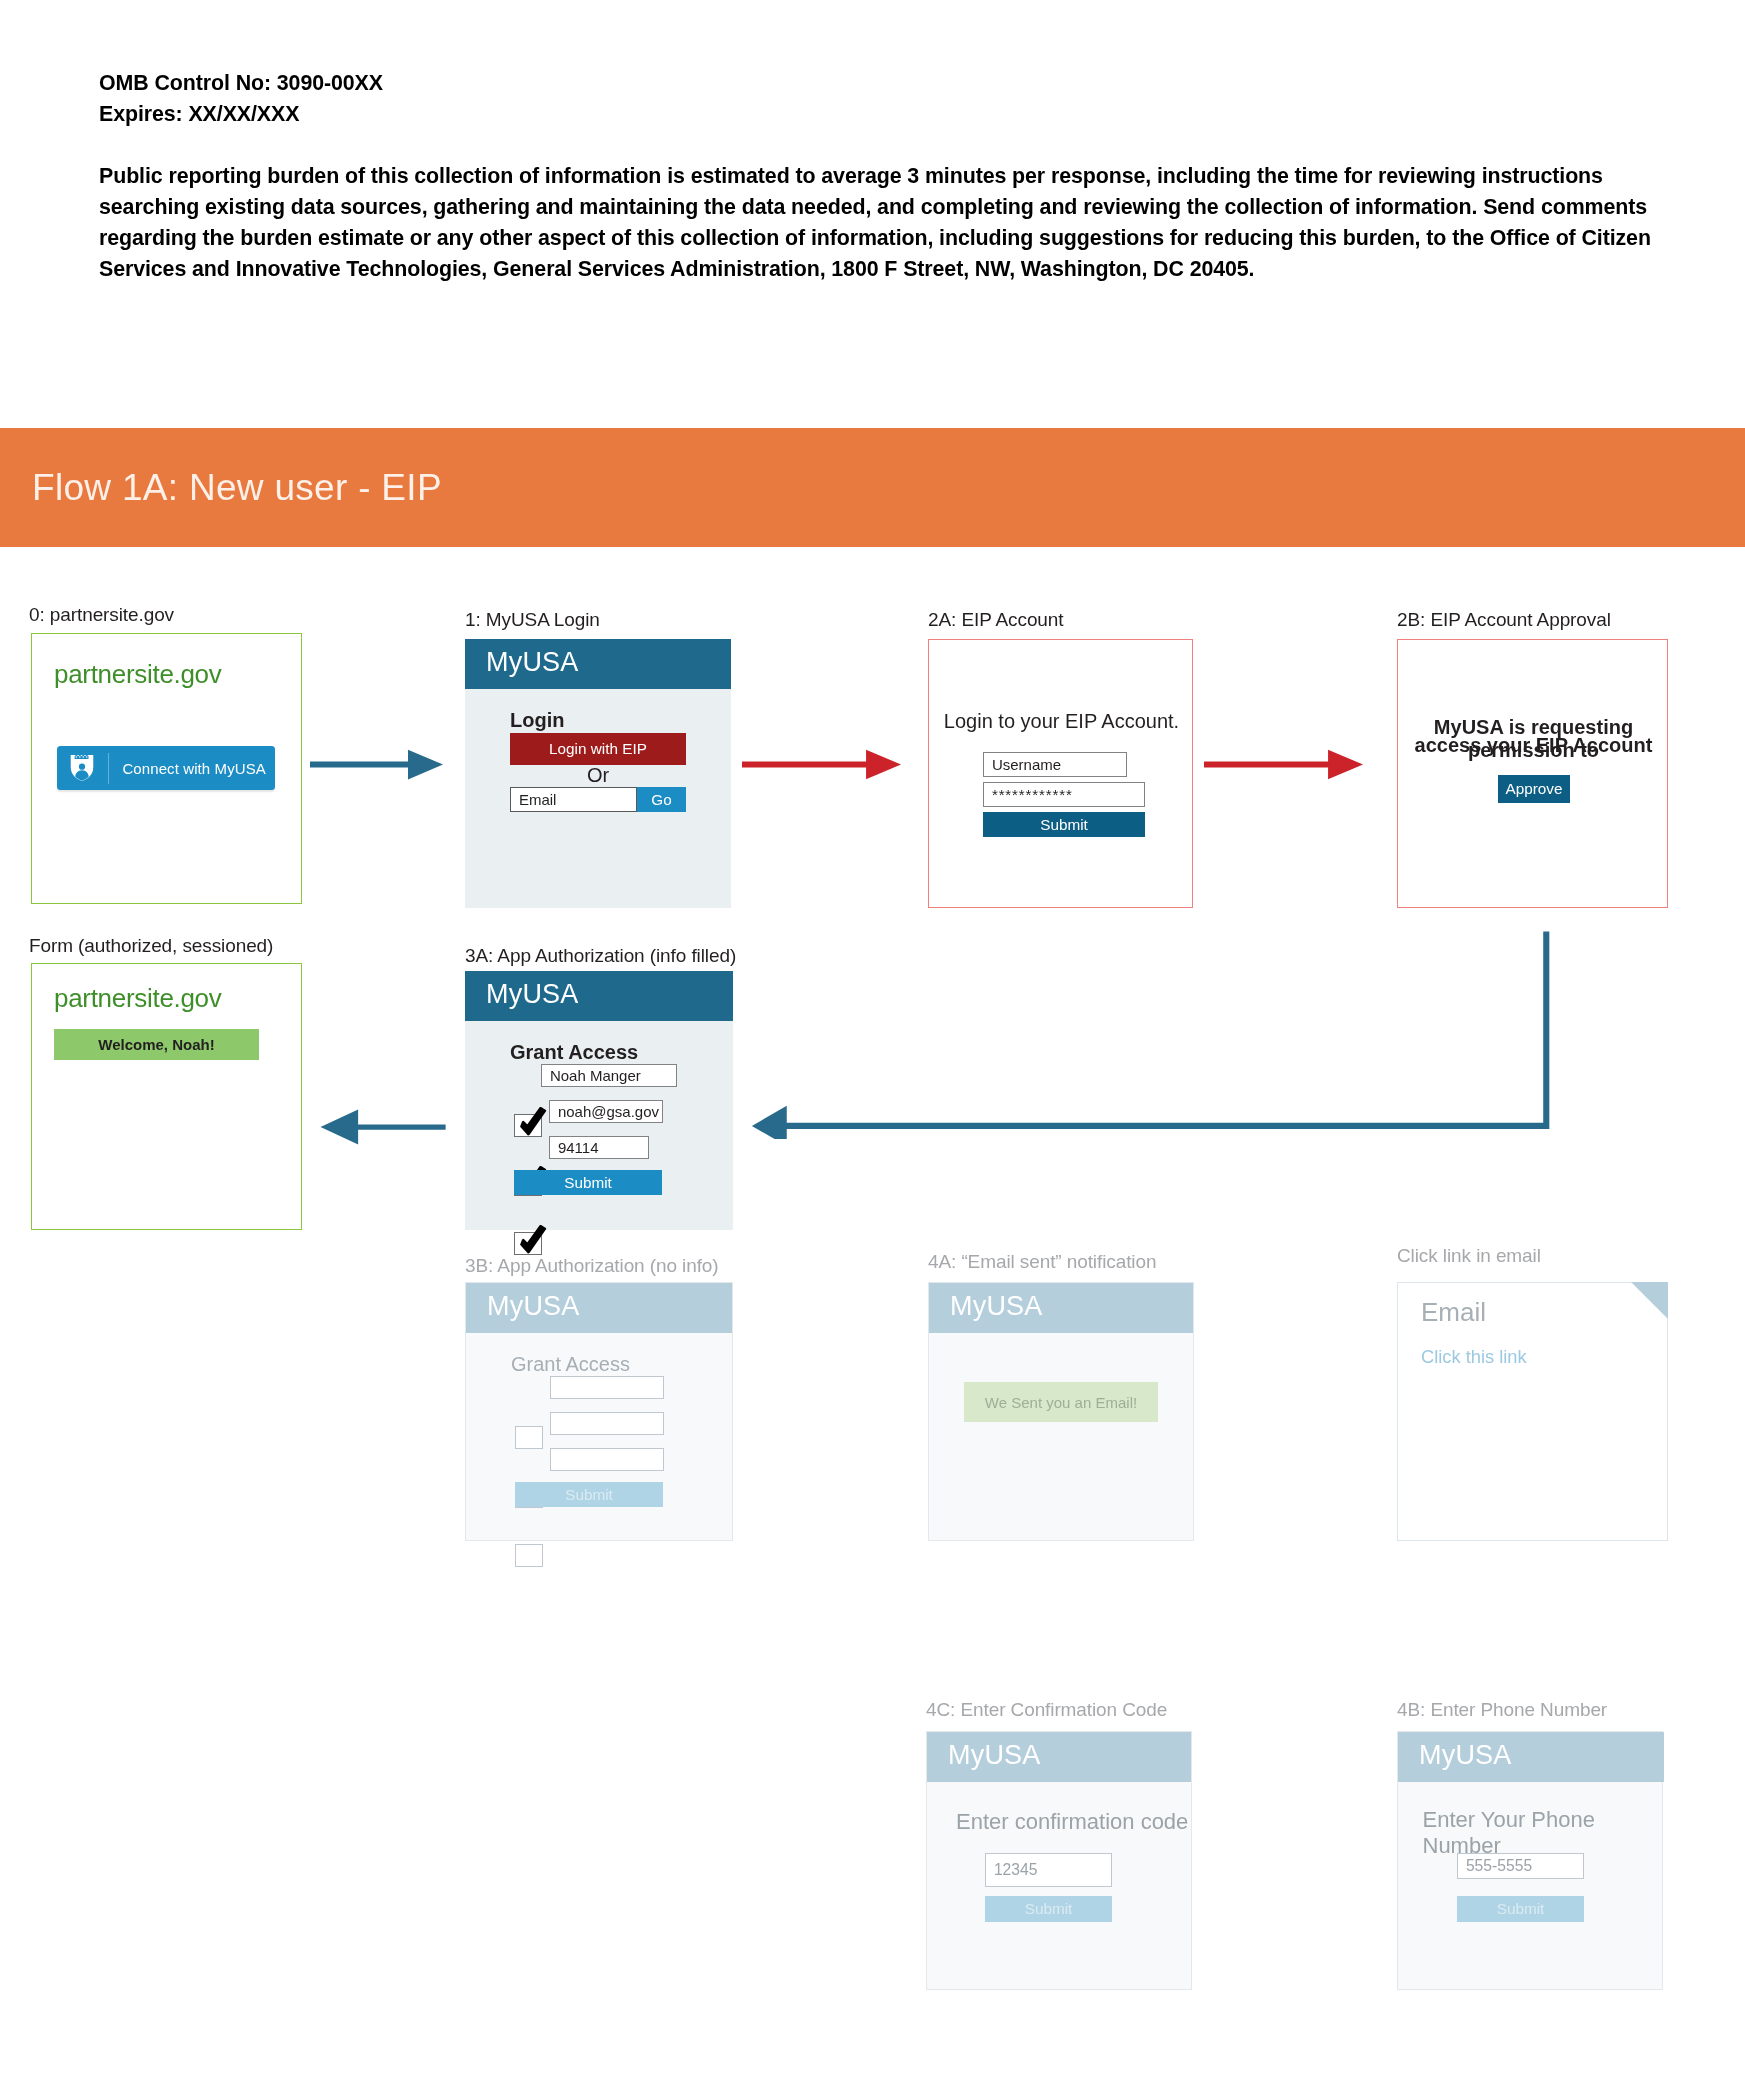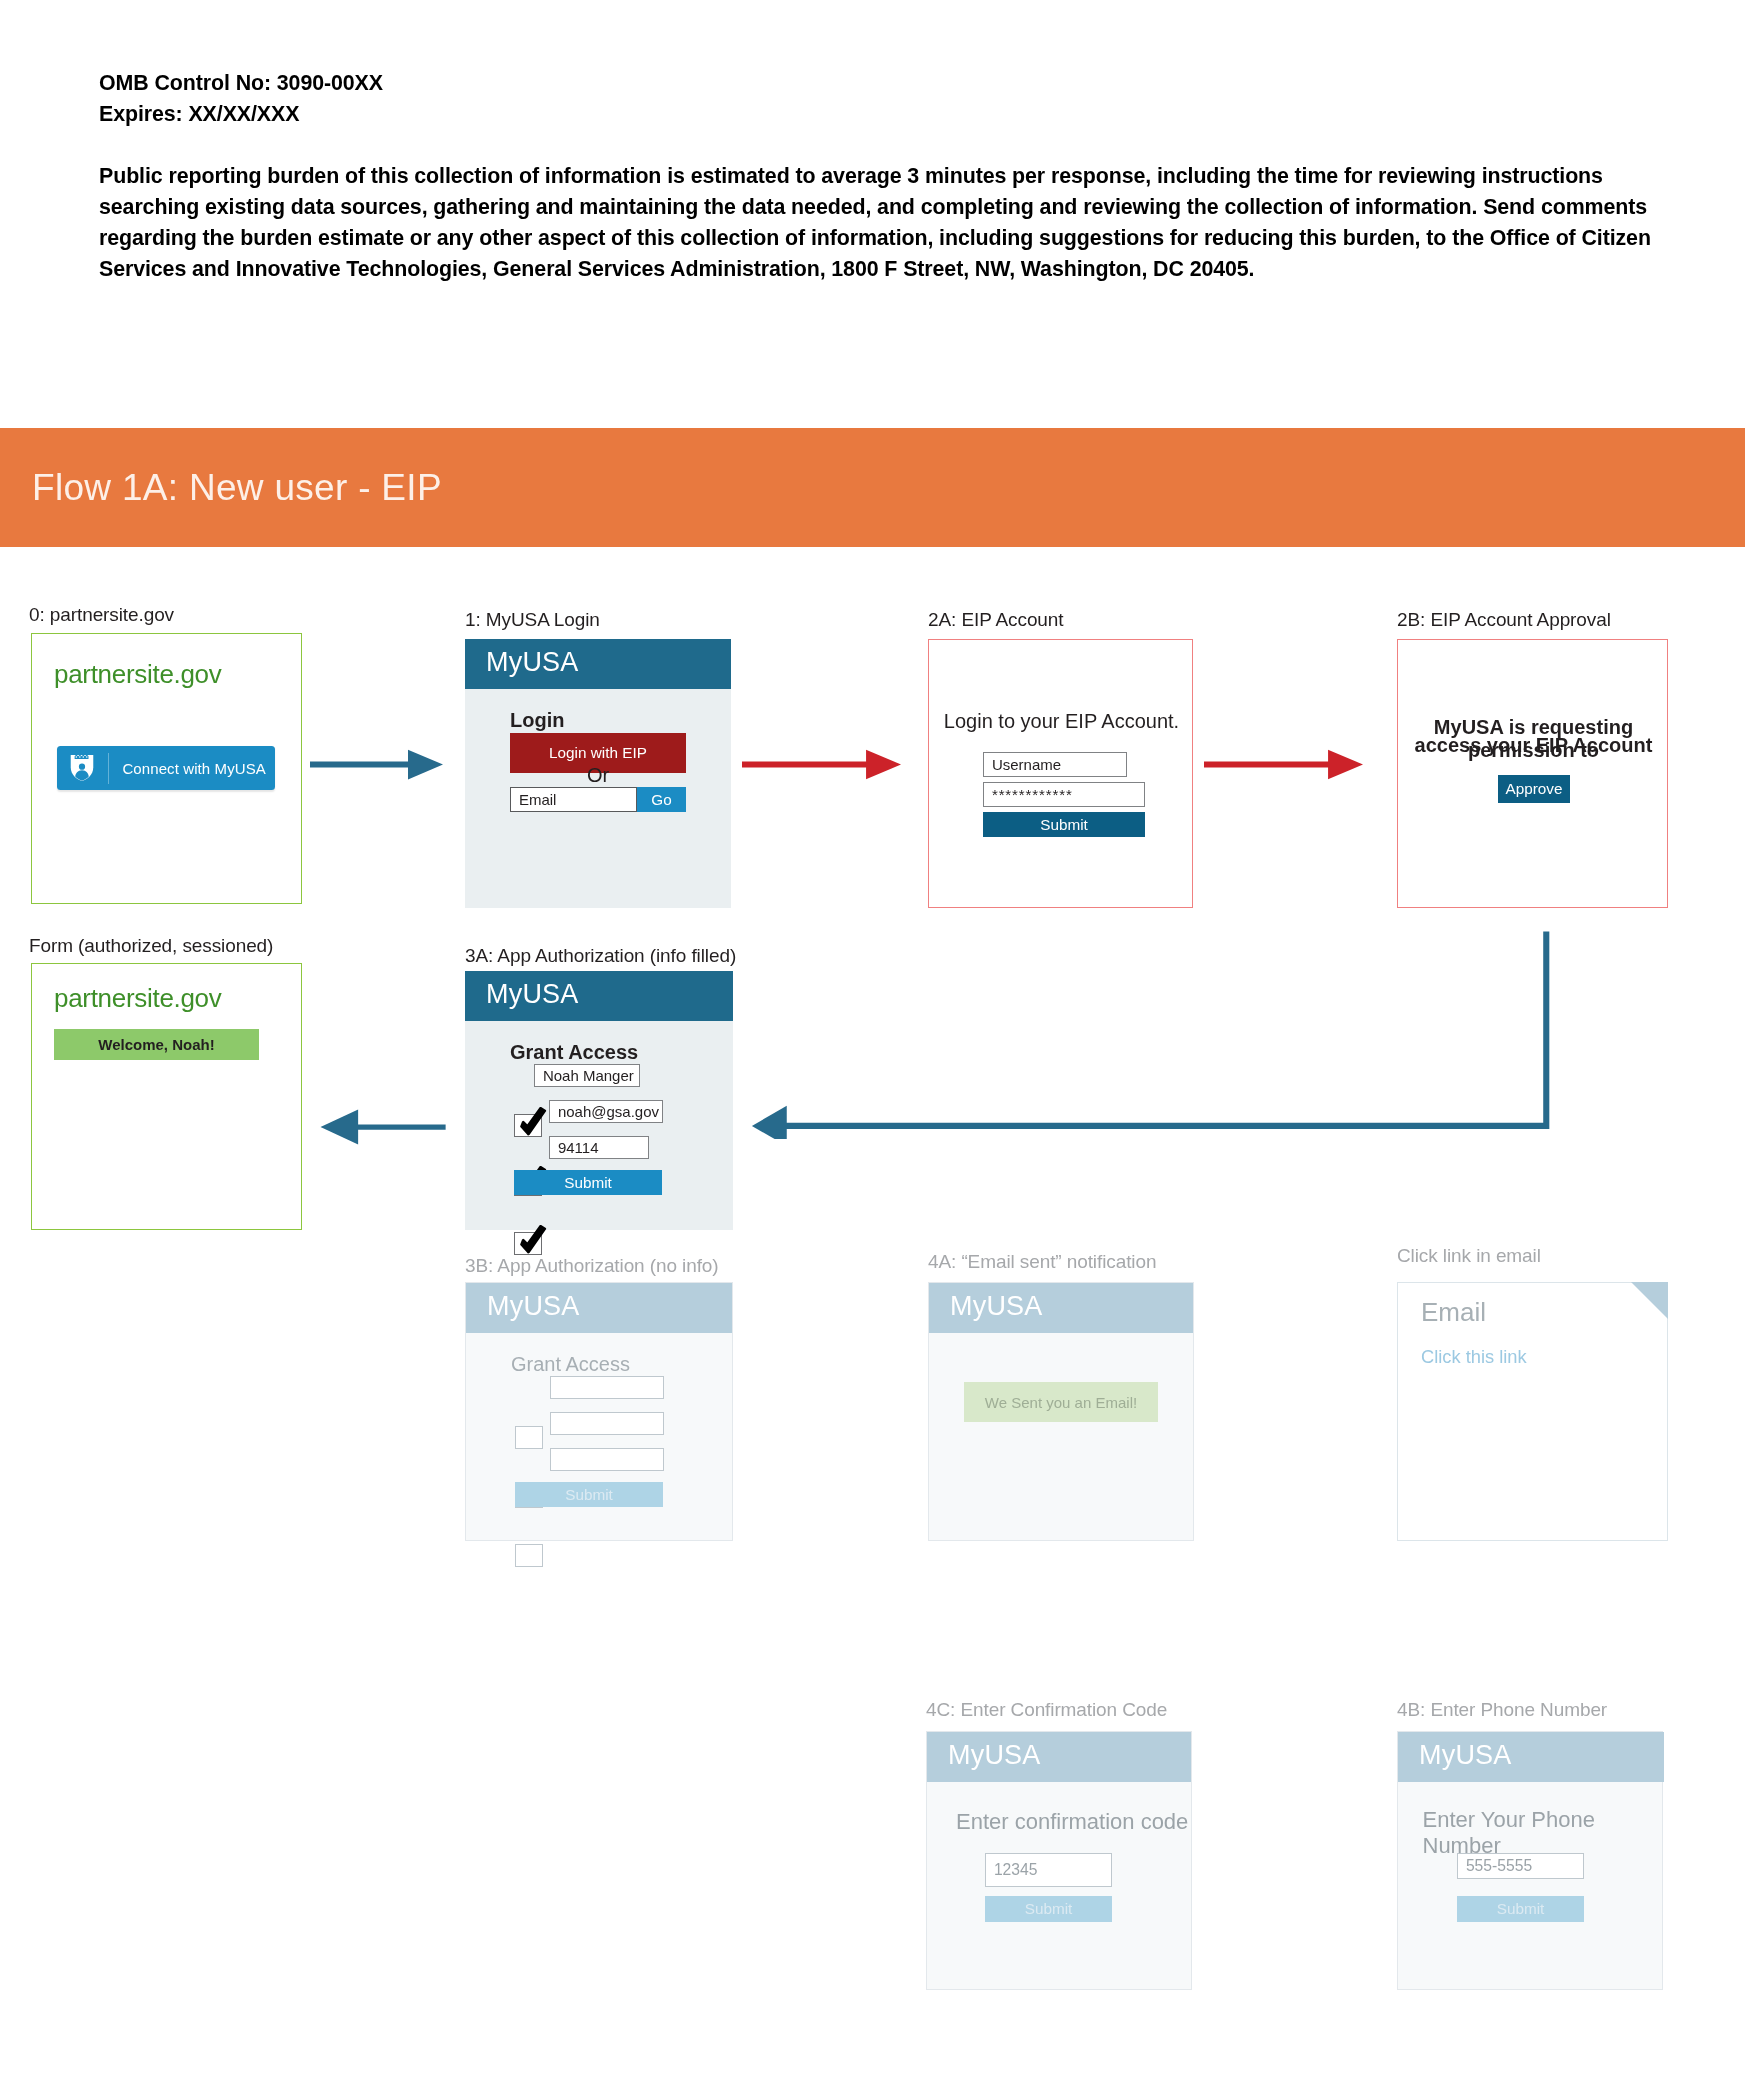--- a/index.html
+++ b/index.html
@@ -137,21 +137,21 @@
   <line x1="0" y1="20" x2="120" y2="20" stroke="#276A8C" stroke-width="7"></line>
   <polygon points="112,3 152,20 112,37" fill="#276A8C"></polygon>
 </svg>
 
 <div class="abs steplabel" style="left:465px;top:609px;">1: MyUSA Login</div>
 <div class="abs myusa" style="left:465px;top:639px;width:266px;height:269px;">
   <div class="bar">
     <span class="brand">MyUSA</span>
   </div>
   <div class="abs smalltext" style="left:45px;top:70px;font-weight:600;">Login</div>
-  <div class="abs btn red" style="left:45px;top:94px;width:176px;height:40px;">Login with EIP</div>
+  <div class="abs btn red" style="left:45px;top:94px;width:176px;height:32px;">Login with EIP</div>
   <div class="abs smalltext centered" style="left:45px;top:125px;width:176px;">Or</div>
   <div class="abs field" style="left:45px;top:148px;width:127px;height:25px;">Email</div>
   <div class="abs btn lightblue" style="left:172px;top:148px;width:49px;height:25px;">Go</div>
 </div>
 
 <svg class="abs" style="left:742px;top:747px;" width="166" height="35" viewBox="0 0 190 40">
   <line x1="0" y1="20" x2="150" y2="20" stroke="#CC2229" stroke-width="7"></line>
   <polygon points="142,3 182,20 142,37" fill="#CC2229"></polygon>
 </svg>
 
@@ -196,21 +196,21 @@
   <div class="bar">
     <span class="brand">MyUSA</span>
   </div>
   <div class="abs smalltext" style="left:45px;top:70px;font-weight:600;">Grant Access</div>
 
   <div class="abs checkbox" style="left:49px;top:93px;width:28px;height:23px;">
     <svg width="38" height="37" viewBox="0 0 44 42">
       <path d="M11 22 L19 31 L38 4 L33 1 L18 22 L13 17 Z" fill="#000000" stroke="#000000" stroke-width="3" stroke-linejoin="round"></path>
     </svg>
   </div>
-  <div class="abs field thin" style="left:69px;top:93px;width:106px;height:23px;">Noah Manger</div>
+  <div class="abs field thin" style="left:76px;top:93px;width:136px;height:23px;">Noah Manger</div>
 
   <div class="abs checkbox" style="left:49px;top:129px;width:28px;height:23px;">
     <svg width="38" height="37" viewBox="0 0 44 42">
       <path d="M11 22 L19 31 L38 4 L33 1 L18 22 L13 17 Z" fill="#000000" stroke="#000000" stroke-width="3" stroke-linejoin="round"></path>
     </svg>
   </div>
   <div class="abs field thin" style="left:84px;top:129px;width:114px;height:23px;">noah@gsa.gov</div>
 
   <div class="abs checkbox" style="left:49px;top:165px;width:28px;height:23px;">
     <svg width="38" height="37" viewBox="0 0 44 42">

